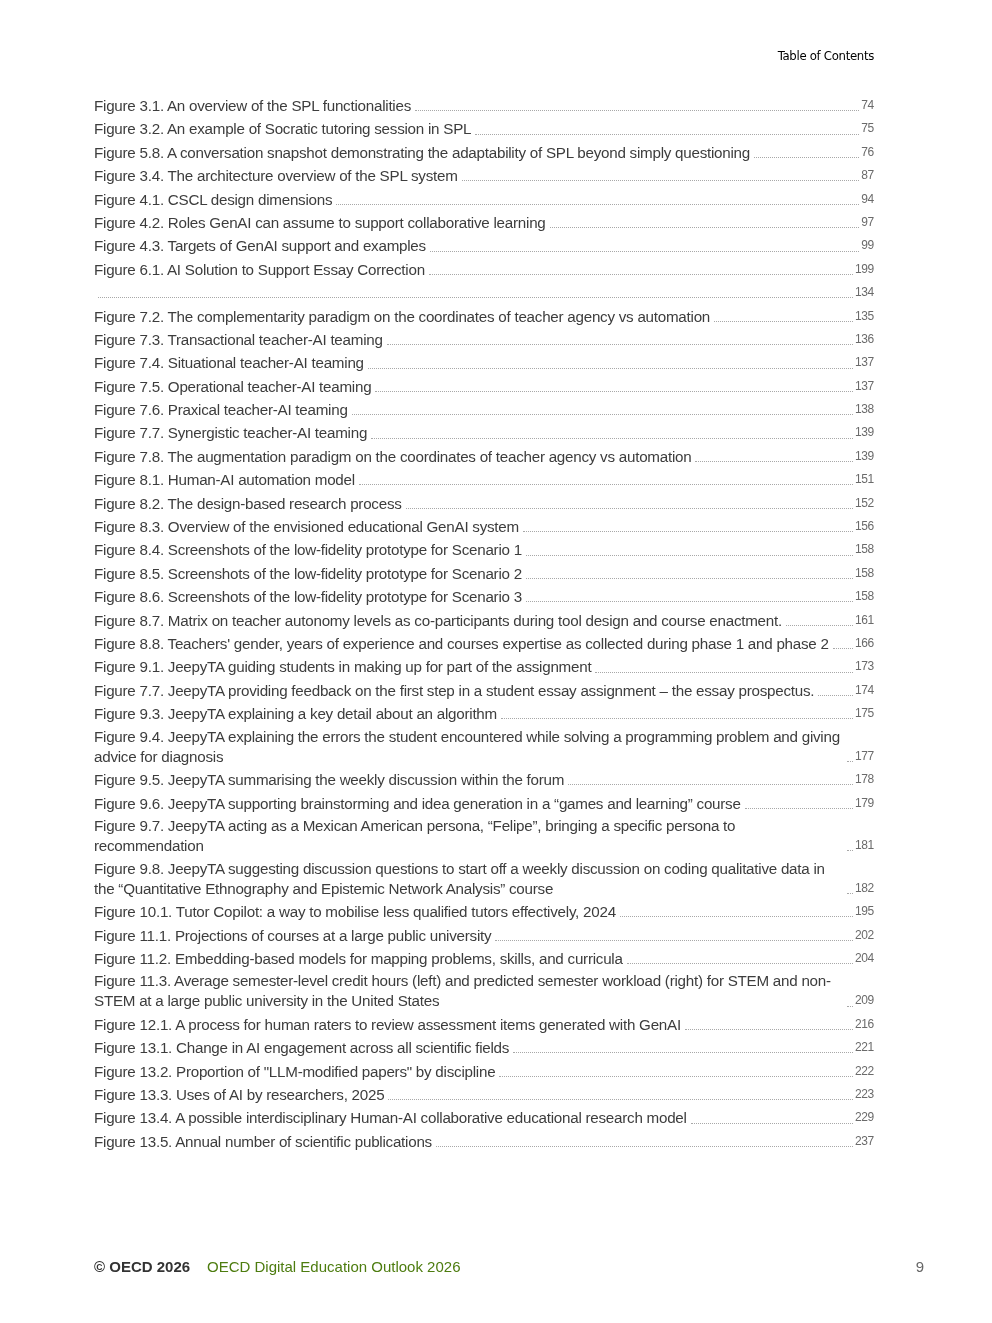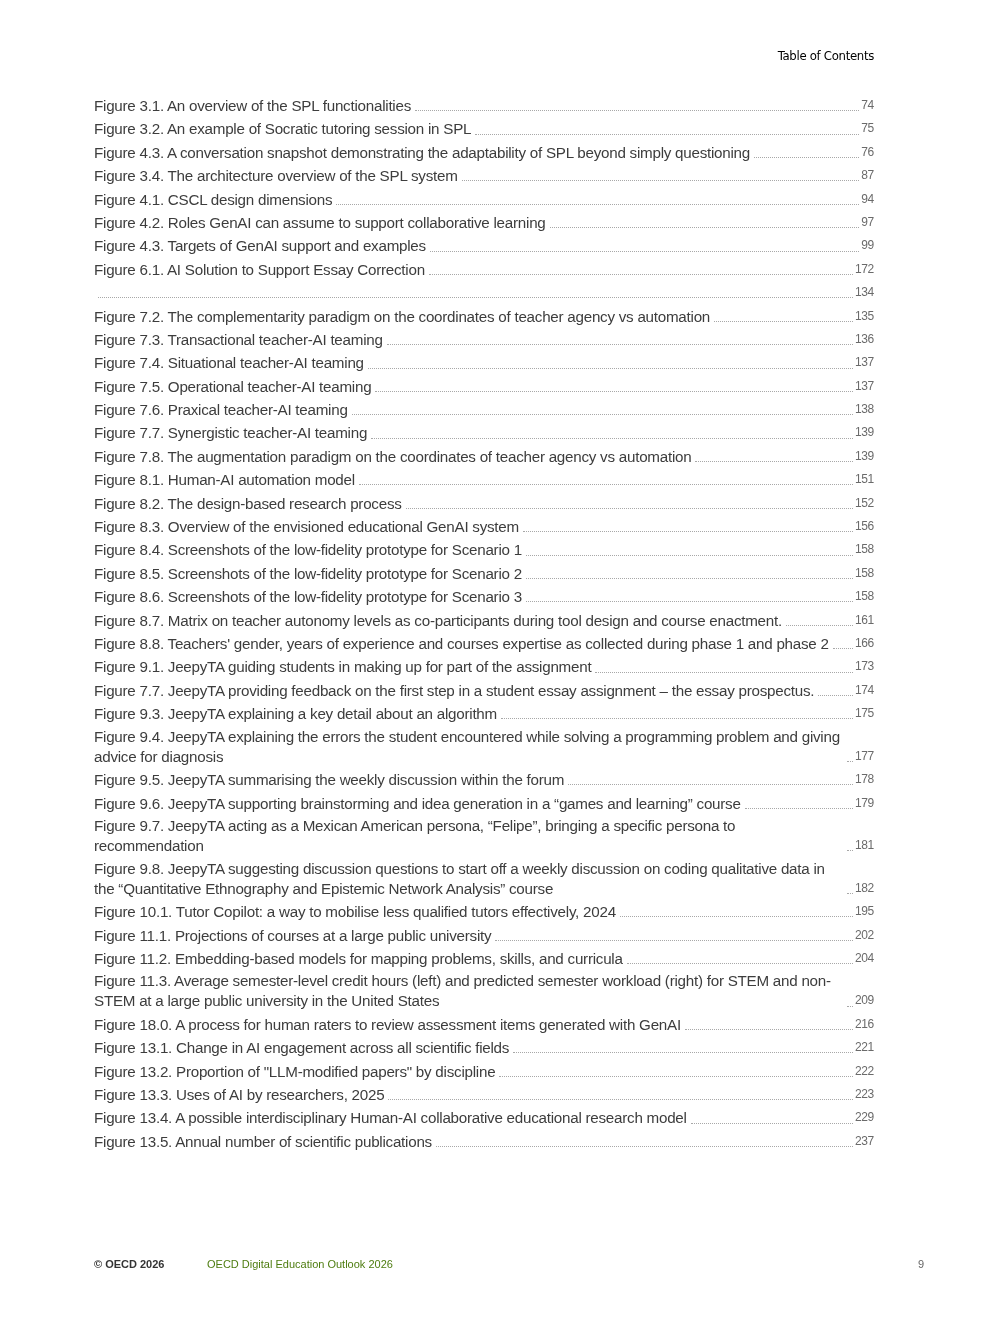--- a/index.html
+++ b/index.html
@@ -6,21 +6,21 @@
   body { width:992px; height:1323px; position:relative; overflow:hidden;
          font-family:"Liberation Sans", "DejaVu Sans", sans-serif; color:#3c3c3c; }
   .header-title { position:absolute; top:48px; right:118px; font-size:13px; color:#000000;
                   font-family:"DejaVu Sans Condensed","DejaVu Sans", sans-serif; letter-spacing:-0.3px; }
   .toc { position:absolute; left:94px; top:95px; width:780px; }
   .entry { display:flex; align-items:flex-end; font-size:15.2px; line-height:20.2px; margin-bottom:2.2px;
            color:#3d3d3d; letter-spacing:-0.25px;justify-content:flex-end; }
   .entry .title { flex:0 1 auto; }
   .entry .leader { flex:1 1 auto; border-bottom:1px dotted #a8a8a8; margin:0 2px 5px 4px; min-width:6px; height:1px; }
   .entry .page { flex:0 0 auto; font-size:12px; color:#6a6a6a; letter-spacing:-0.3px; padding-bottom:1px; }
-  .footer { position:absolute; top:1258px; left:94px; width:830px; font-size:11px; color:#555; }
+  .footer { position:absolute; top:1258px; left:94px; width:830px; font-size:15px; color:#555; }
   .footer .copy { font-weight:bold; color:#333; }
   .footer .pub { position:absolute; left:113px; top:0; color:#4d7c0f; }
   .footer .pnum { position:absolute; right:0; top:0; color:#666; }
 </style>
 </head>
 <body>
 
 <div class="header-title">Table of Contents</div>
 
 <div class="toc" id="toc">
@@ -28,21 +28,21 @@
       <span class="title">Figure 3.1. An overview of the SPL functionalities</span>
       <span class="leader"></span>
       <span class="page">74</span>
     </div>
     <div class="entry">
       <span class="title">Figure 3.2. An example of Socratic tutoring session in SPL</span>
       <span class="leader"></span>
       <span class="page">75</span>
     </div>
     <div class="entry">
-      <span class="title">Figure 4.3. A conversation snapshot demonstrating the adaptability of SPL beyond simply questioning</span>
+      <span class="title">Figure 5.8. A conversation snapshot demonstrating the adaptability of SPL beyond simply questioning</span>
       <span class="leader"></span>
       <span class="page">76</span>
     </div>
     <div class="entry">
       <span class="title">Figure 3.4. The architecture overview of the SPL system</span>
       <span class="leader"></span>
       <span class="page">87</span>
     </div>
     <div class="entry">
       <span class="title">Figure 4.1. CSCL design dimensions</span>
@@ -55,21 +55,21 @@
       <span class="page">97</span>
     </div>
     <div class="entry">
       <span class="title">Figure 4.3. Targets of GenAI support and examples</span>
       <span class="leader"></span>
       <span class="page">99</span>
     </div>
     <div class="entry">
       <span class="title">Figure 6.1. AI Solution to Support Essay Correction</span>
       <span class="leader"></span>
-      <span class="page">172</span>
+      <span class="page">199</span>
     </div>
     <div class="entry">
       <span class="leader"></span>
       <span class="page">134</span>
     </div>
     <div class="entry">
       <span class="title">Figure 7.2. The complementarity paradigm on the coordinates of teacher agency vs automation</span>
       <span class="leader"></span>
       <span class="page">135</span>
     </div>
@@ -197,21 +197,21 @@
       <span class="title">Figure 11.2. Embedding-based models for mapping problems, skills, and curricula</span>
       <span class="leader"></span>
       <span class="page">204</span>
     </div>
     <div class="entry">
       <span class="title">Figure 11.3. Average semester-level credit hours (left) and predicted semester workload (right) for STEM and non-STEM at a large public university in the United States</span>
       <span class="leader"></span>
       <span class="page">209</span>
     </div>
     <div class="entry">
-      <span class="title">Figure 18.0. A process for human raters to review assessment items generated with GenAI</span>
+      <span class="title">Figure 12.1. A process for human raters to review assessment items generated with GenAI</span>
       <span class="leader"></span>
       <span class="page">216</span>
     </div>
     <div class="entry">
       <span class="title">Figure 13.1.  Change in AI engagement across all scientific fields</span>
       <span class="leader"></span>
       <span class="page">221</span>
     </div>
     <div class="entry">
       <span class="title">Figure 13.2. Proportion of "LLM-modified papers" by discipline</span>

